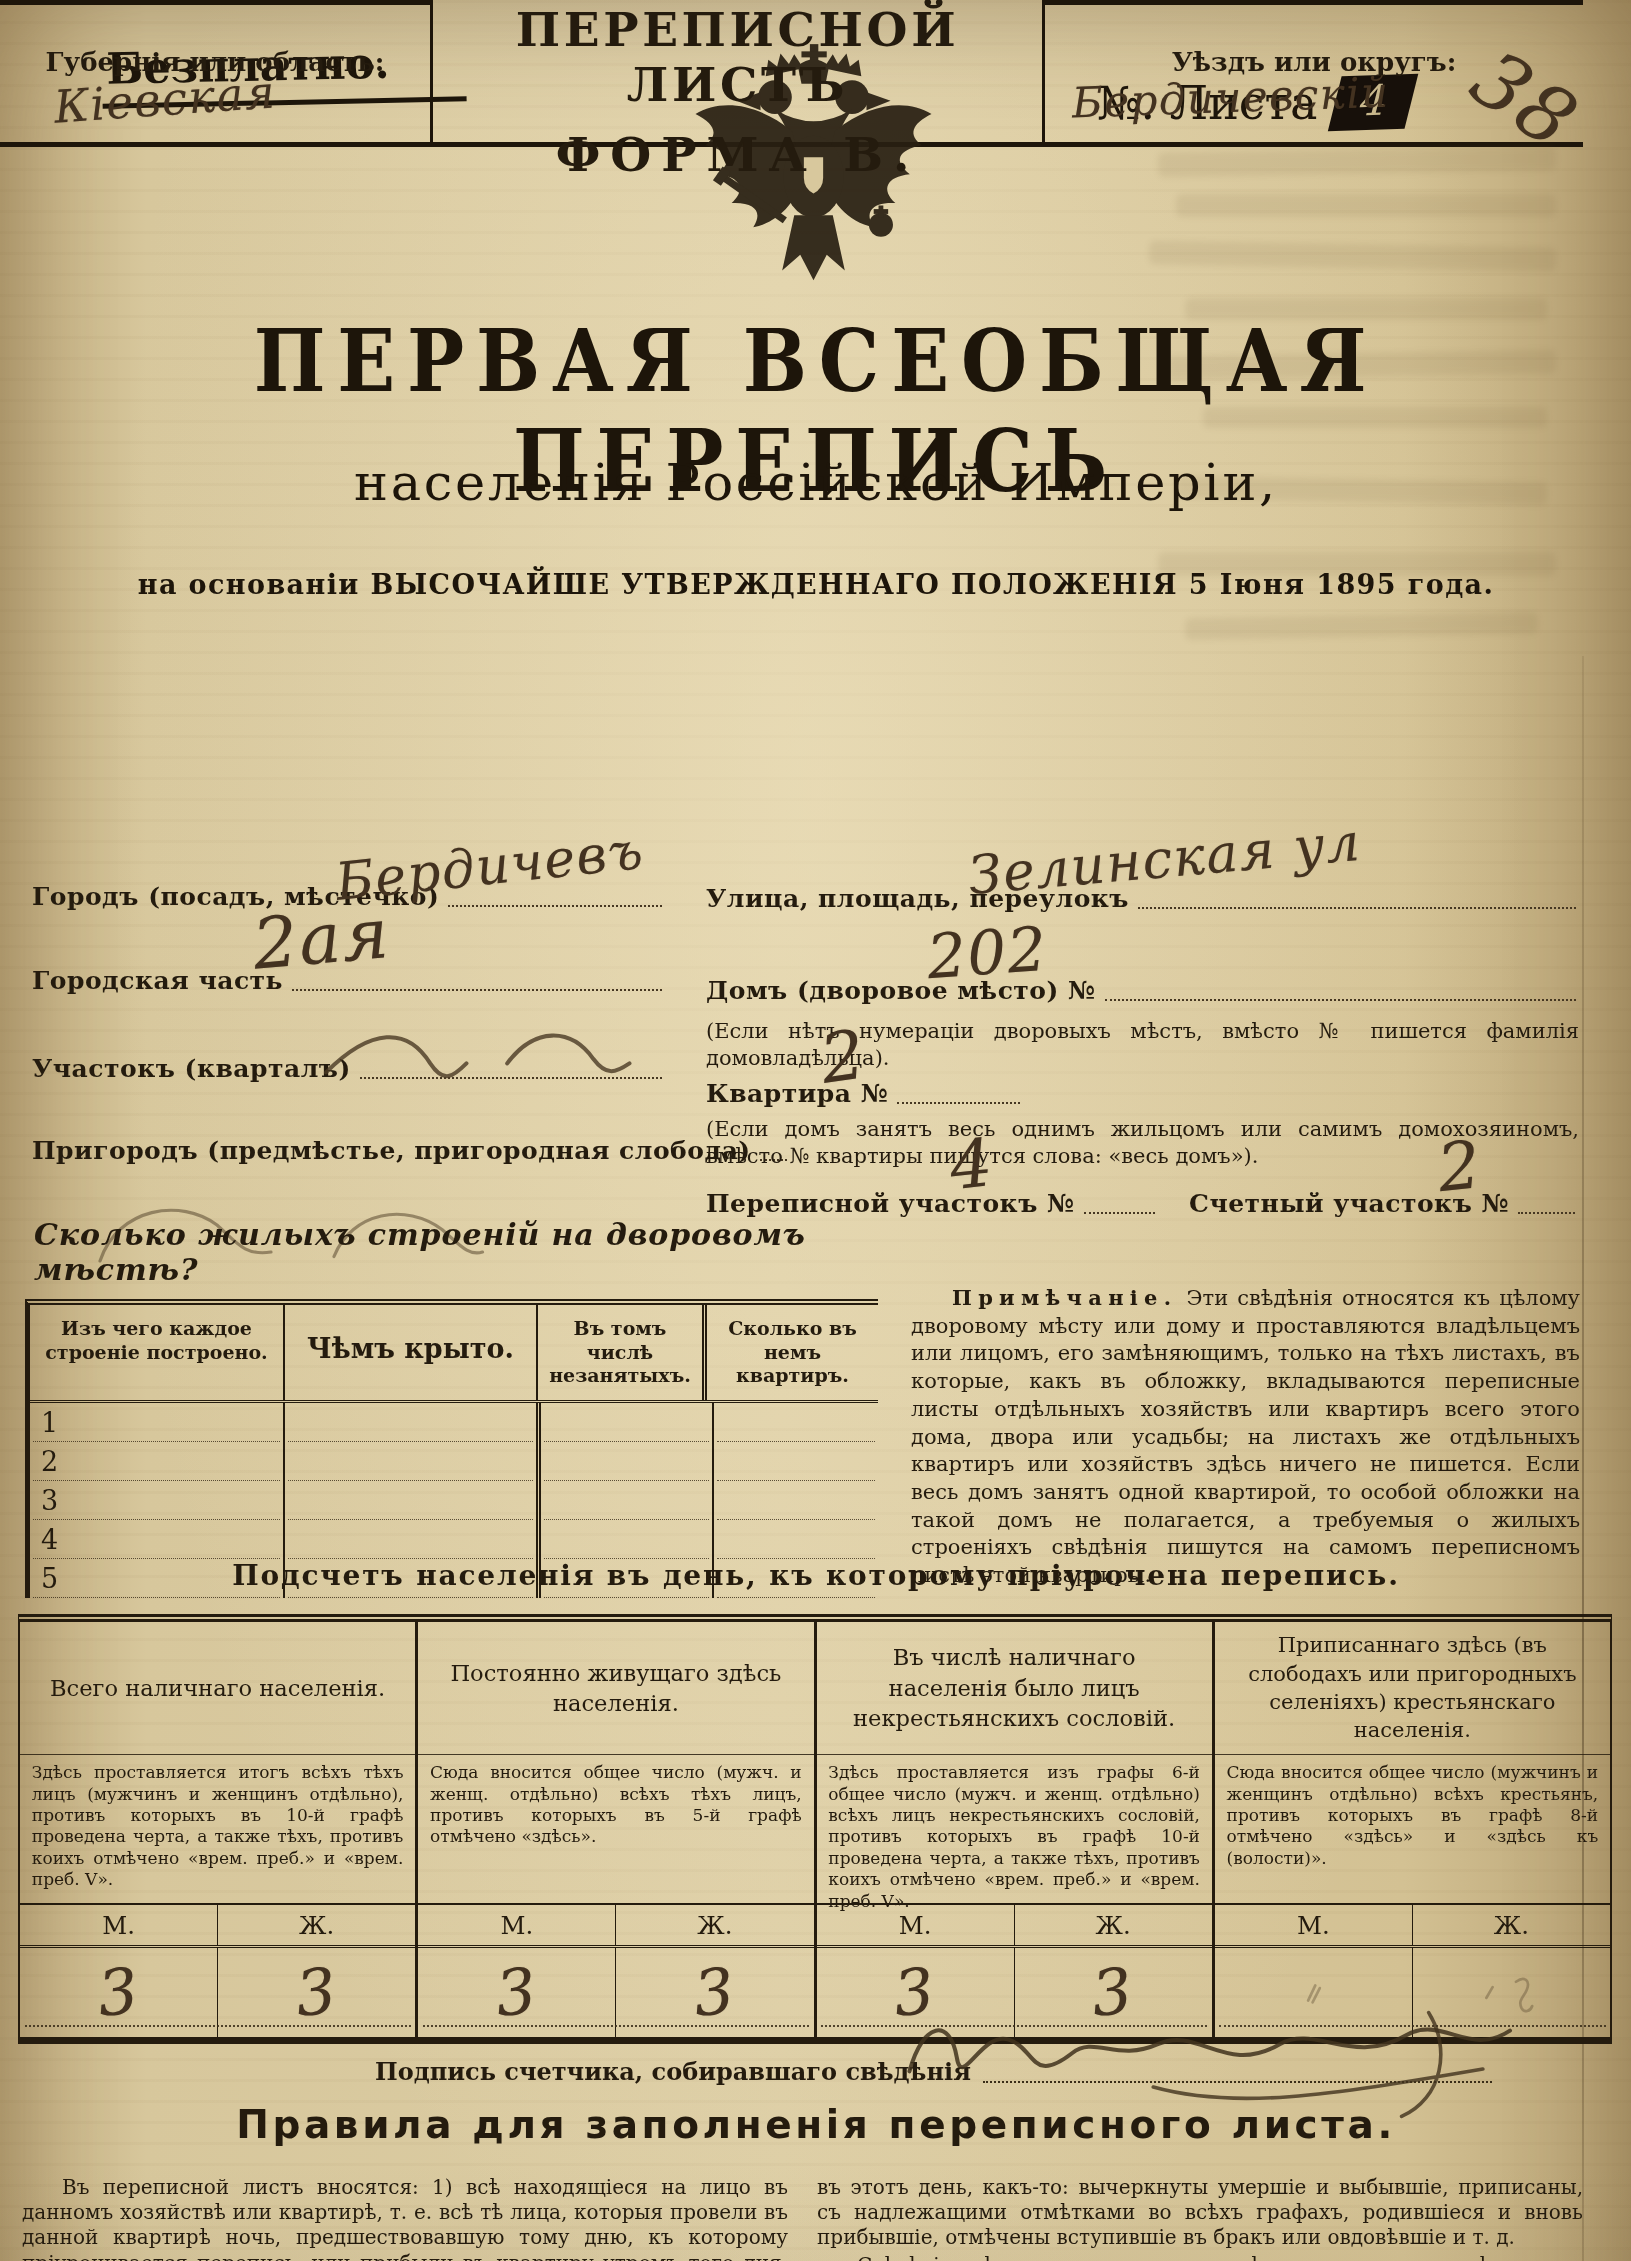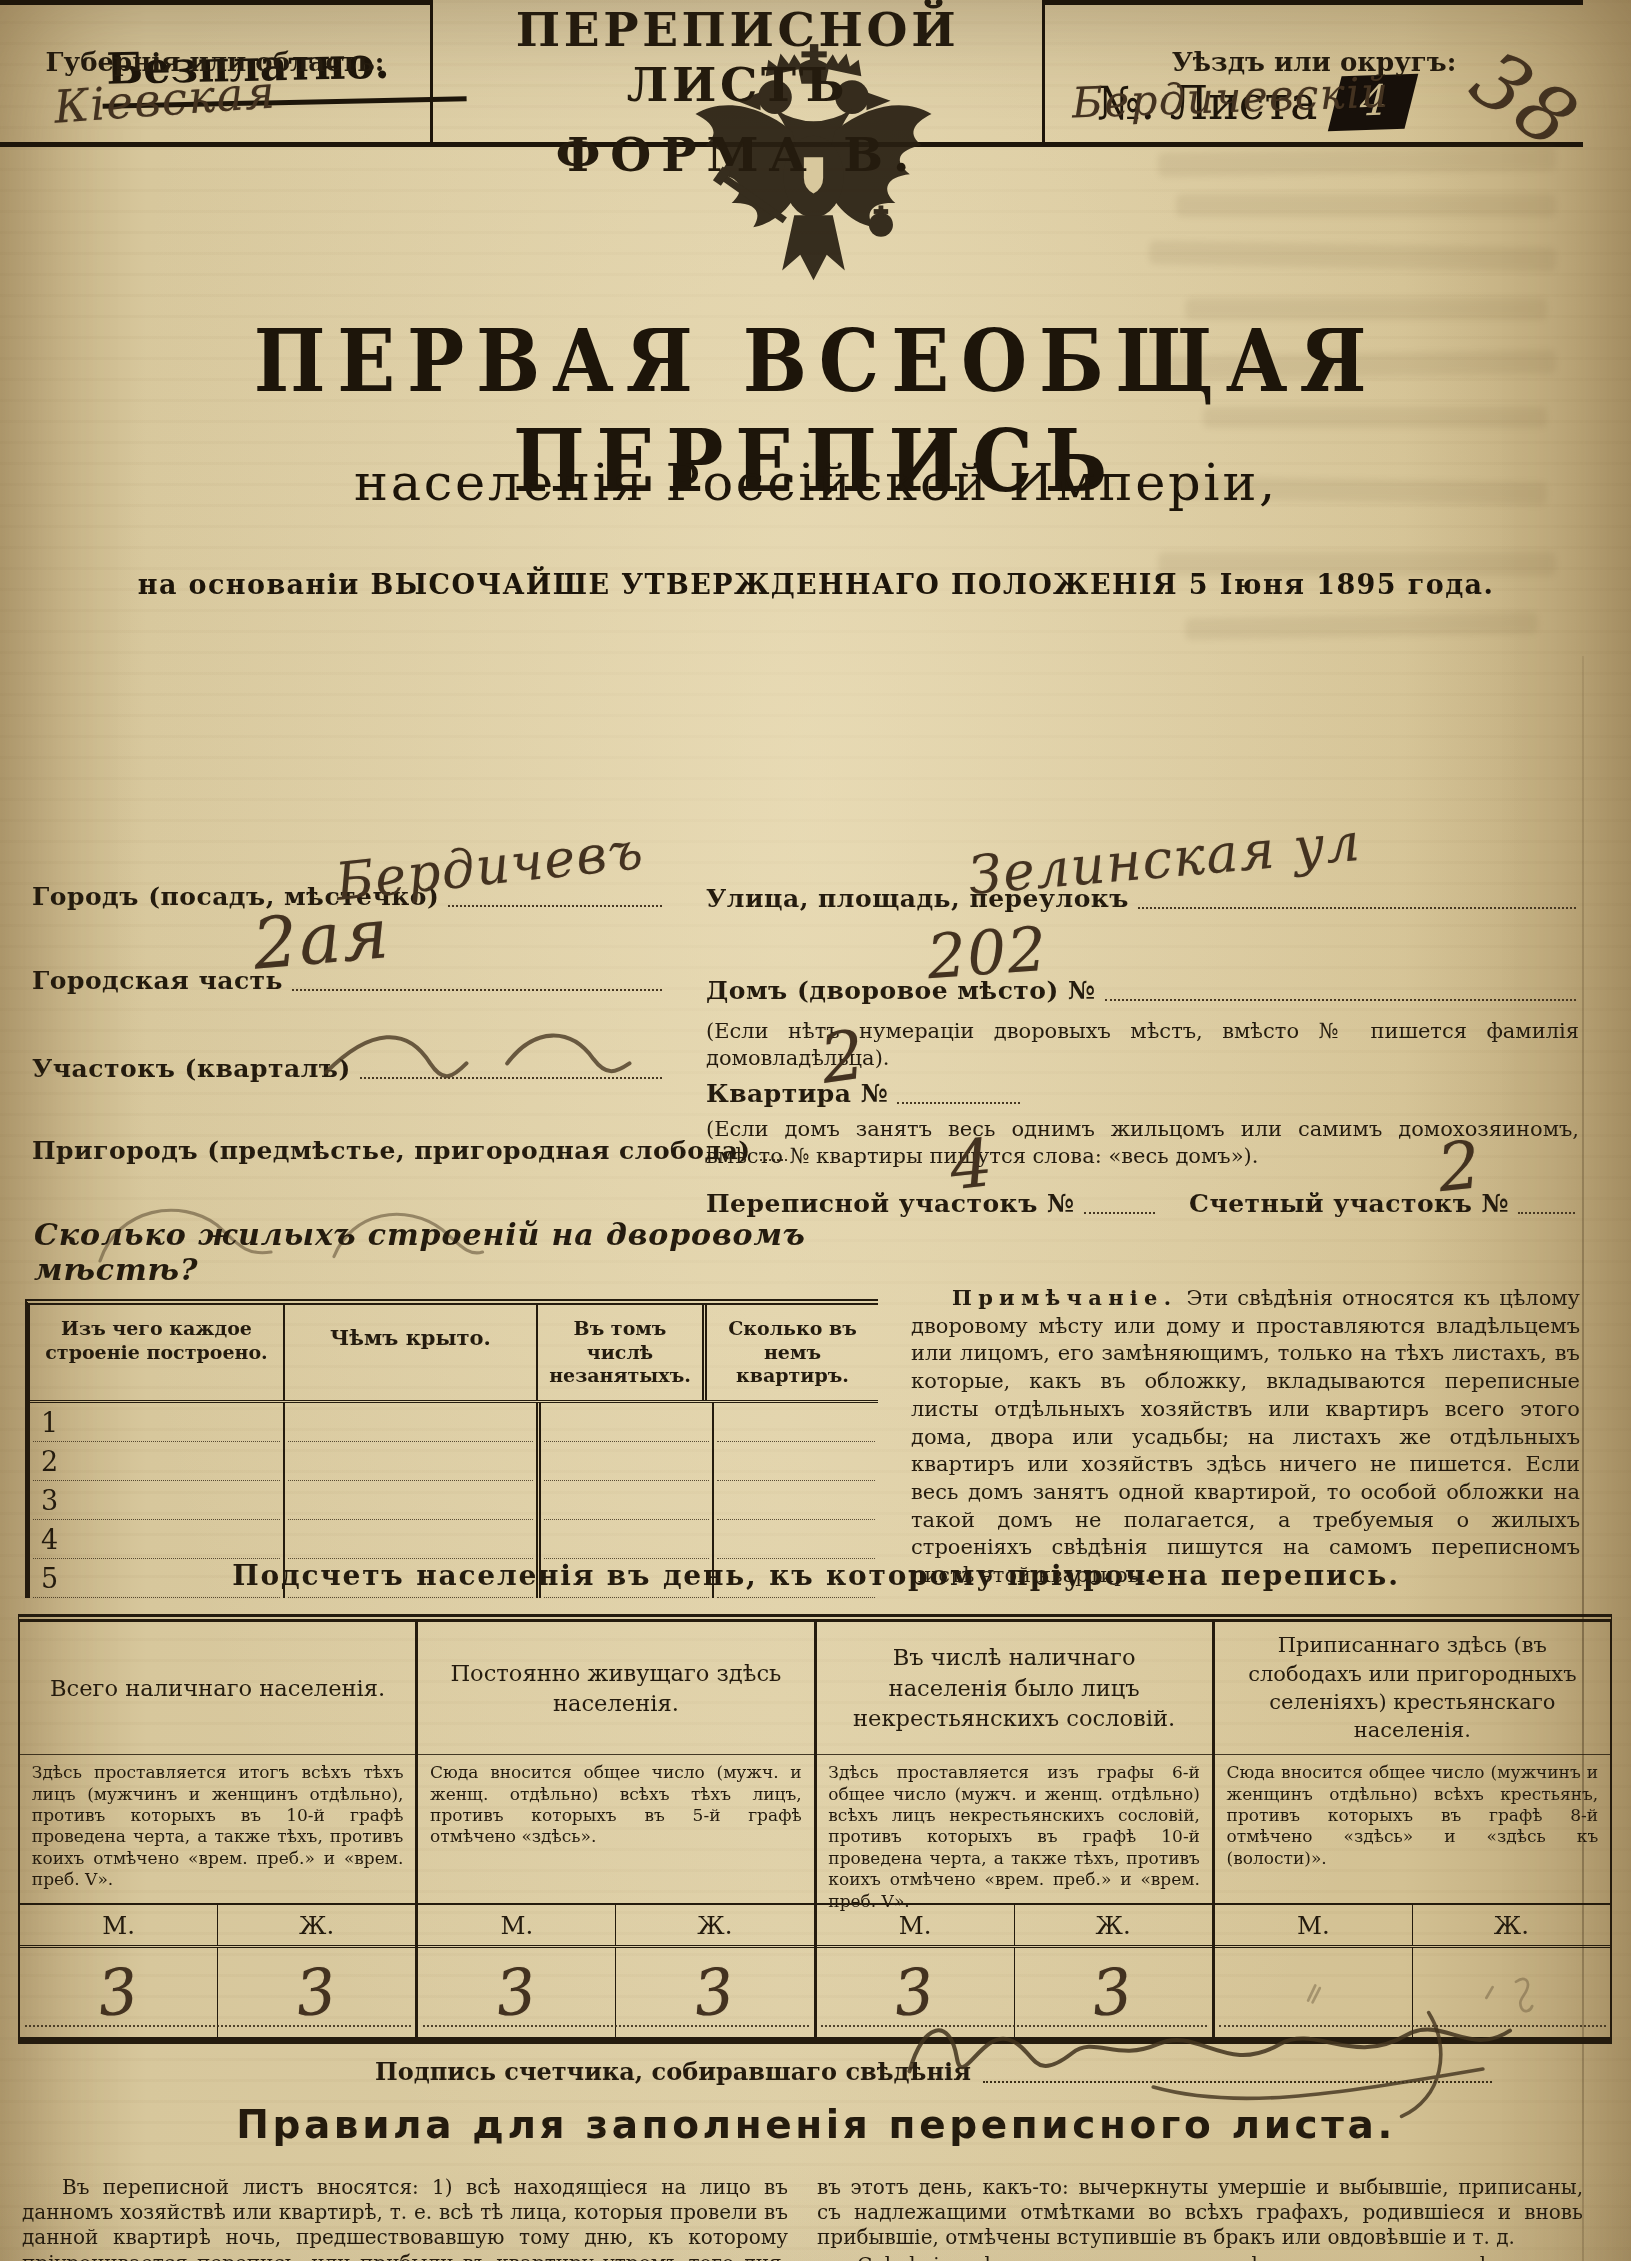--- a/index.html
+++ b/index.html
@@ -236,21 +236,21 @@
   <span class="abs hw" style="left:1438px;top:1128px;font-size:66px;transform:rotate(-6deg);">2</span>
 
   <div id="bt-question" class="abs">
     <span>Сколько жилыхъ строеній на дворовомъ мѣстѣ?</span>
     <span class="tail"></span>
   </div>
 
   <div id="building-table" class="abs">
     <div class="bt-headrow">
       <div class="bt-h bt-c1">Изъ чего каждое строеніе построено.</div>
-      <div class="bt-h bt-c2" style="font-size:21px;padding-top:20px;text-align:center;">Чѣмъ крыто.</div>
+      <div class="bt-h bt-c2" style="font-size:27px;padding-top:27px;text-align:center;">Чѣмъ крыто.</div>
       <div class="bt-h bt-c4">Въ томъ числѣ незанятыхъ.</div>
       <div class="bt-h bt-c3">Сколько въ немъ квартиръ.</div>
     </div>
     <div class="bt-row">
       <div class="bt-cell bt-c1 bt-num">1</div>
       <div class="bt-cell bt-c2"></div>
       <div class="bt-cell bt-c3"></div>
       <div class="bt-cell bt-c4"></div>
     </div>
     <div class="bt-row">

